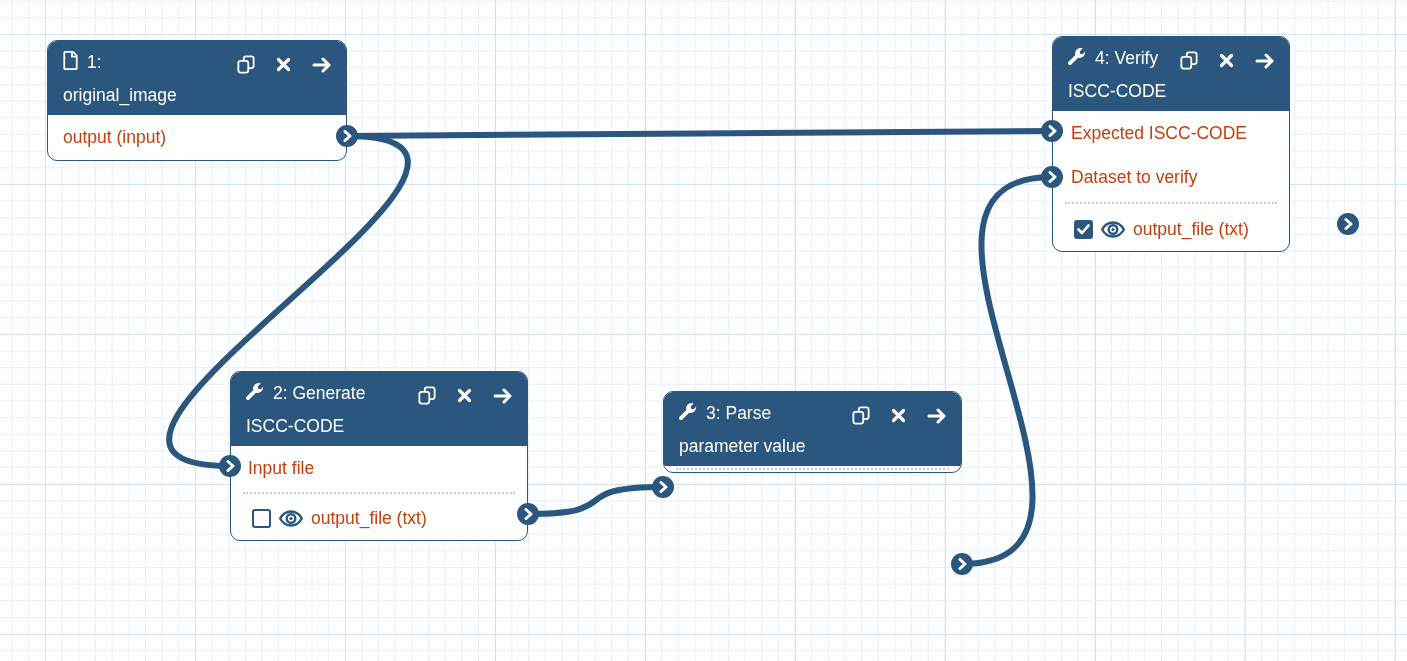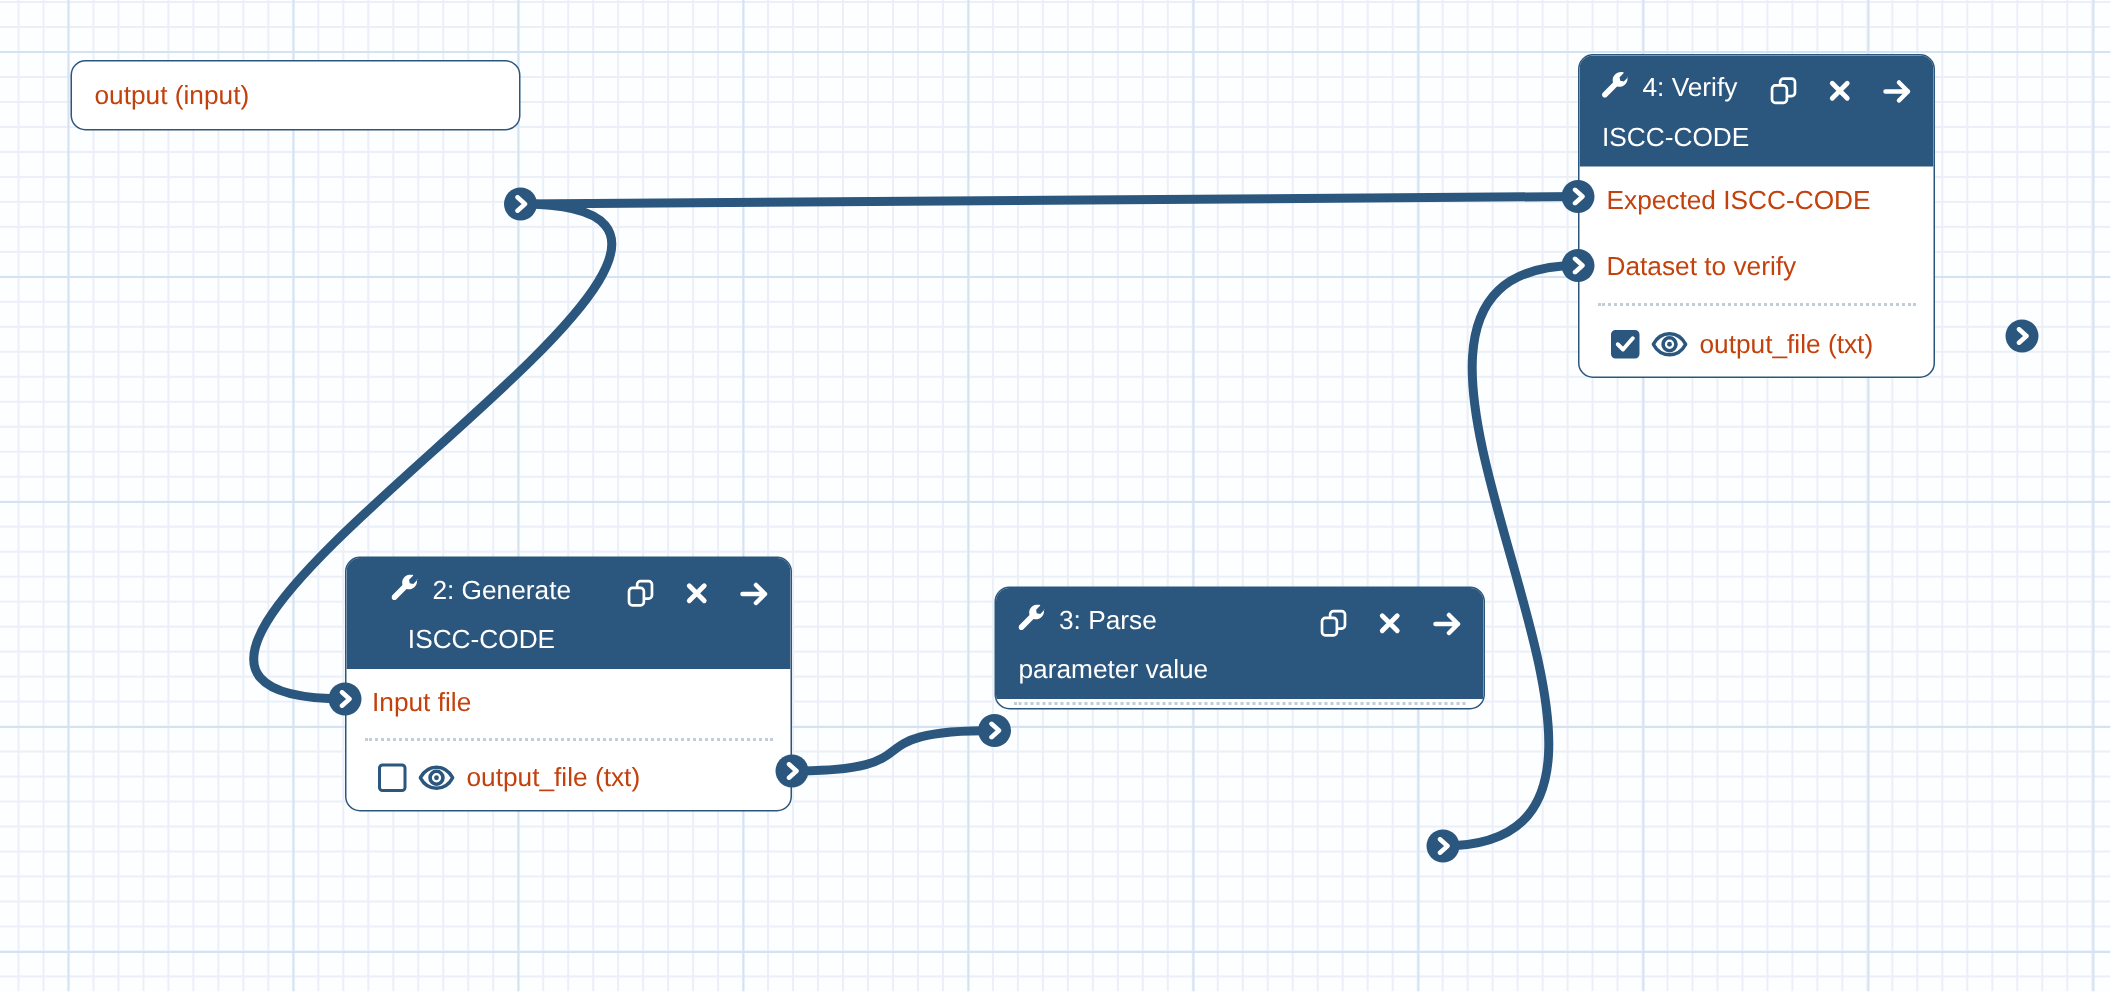--- a/index.html
+++ b/index.html
@@ -72,26 +72,51 @@
 <div class="canvas">
 
   <svg id="edges-svg" width="1407" height="661">
       <path d="M 347 136 C 547 136, 852 131, 1052 131" stroke="#2b567d"></path>
       <path d="M 347 136 C 597 136, -20 466, 230 466" stroke="#2b567d"></path>
       <path d="M 528 514 C 628 514, 563 487, 663 487" stroke="#2b567d"></path>
       <path d="M 962 564 C 1162 564, 852 177, 1052 177" stroke="#2b567d"></path>
     </svg>
 
   <div class="node" style="left:47px;top:40px;width:300px;">
+    <div class="nhead">
+      <div class="ntitle">
+        <span class="hicon"><svg width="15" height="19" viewBox="0 0 384 512">
+              <path fill="#fff" d="M369.9 97.9L286 14C277 5 264.8-.1 252.1-.1H48C21.5 0 0 21.5 0 48v416c0 26.5 21.5 48 48 48h288c26.5 0 48-21.5 48-48V131.9c0-12.7-5.1-25-14.1-34zM332.1 128H256V51.9l76.1 76.1zM48 464V48h160v104c0 13.3 10.7 24 24 24h104v288H48z"></path>
+            </svg></span><span>1: original_image</span>
+      </div>
+      <div class="hactions">
+        <span>
+            <svg width="18" height="19" viewBox="0 0 20 21">
+              <rect x="7.5" y="1.5" width="11" height="13" rx="2.5" fill="none" stroke="#fff" stroke-width="2"></rect>
+              <rect x="1.5" y="6.5" width="11" height="13" rx="2.5" fill="#2b567d" stroke="#fff" stroke-width="2"></rect>
+            </svg>
+          </span>
+        <span>
+            <svg width="15" height="15" viewBox="0 0 15 15">
+              <path d="M2.5 2.5 L12.5 12.5 M12.5 2.5 L2.5 12.5" stroke="#fff" stroke-width="3.2" stroke-linecap="round"></path>
+            </svg>
+          </span>
+        <span>
+            <svg width="20" height="16" viewBox="0 0 20 16">
+              <path d="M2 8 H17 M11 2 L17 8 L11 14" stroke="#fff" stroke-width="3" fill="none" stroke-linecap="round" stroke-linejoin="round"></path>
+            </svg>
+          </span>
+      </div>
+    </div>
     <div class="row" style="min-height:45px;padding-left:15px;">
       <span class="lbl">output (input)</span>
     </div>
   </div>
 
-  <div class="node" style="left:230px;top:371px;width:298px;text-align:center;">
+  <div class="node" style="left:230px;top:371px;width:298px;">
     <div class="nhead">
       <div class="ntitle">
         <span class="hicon"><svg width="18" height="18" viewBox="0 0 512 512">
               <path fill="#fff" d="M507.7 109.1c-2.2-9-13.5-12.1-20.1-5.5l-74.4 74.4-67.9-11.3-11.3-67.9 74.4-74.4c6.6-6.6 3.4-17.9-5.7-20.2C387.4.9 371.8-.1 356 .1c-84.8 1-153.2 70.2-153.2 155.3 0 14.8 2.1 29.1 6 42.6L15.9 391.2c-21.2 21.2-21.2 55.7 0 76.9 21.2 21.2 55.7 21.2 76.9 0L286 275.3c13.6 3.9 27.9 6 42.7 6 85 0 154.2-68.4 155.3-153.2.2-15.8-.8-31.4-4.3-43z"></path>
             </svg></span><span>2: Generate ISCC-CODE</span>
       </div>
       <div class="hactions">
         <span>
             <svg width="18" height="19" viewBox="0 0 20 21">
               <rect x="7.5" y="1.5" width="11" height="13" rx="2.5" fill="none" stroke="#fff" stroke-width="2"></rect>
@@ -120,21 +145,21 @@
           <svg width="24" height="17" viewBox="0 0 24 17">
             <path d="M12 1.5 C7 1.5 3.3 4.6 1.2 8.5 C3.3 12.4 7 15.5 12 15.5 C17 15.5 20.7 12.4 22.8 8.5 C20.7 4.6 17 1.5 12 1.5 Z" fill="none" stroke="#2b567d" stroke-width="2.4"></path>
             <circle cx="12" cy="8.5" r="4.3" fill="none" stroke="#2b567d" stroke-width="2.4"></circle>
             <circle cx="12" cy="8.5" r="1.6" fill="#2b567d"></circle>
           </svg>
         </span>
       <span class="lbl">output_file (txt)</span>
     </div>
   </div>
 
-  <div class="node" style="left:663px;top:391px;width:327px;">
+  <div class="node" style="left:663px;top:391px;width:299px;">
     <div class="nhead">
       <div class="ntitle">
         <span class="hicon"><svg width="18" height="18" viewBox="0 0 512 512">
               <path fill="#fff" d="M507.7 109.1c-2.2-9-13.5-12.1-20.1-5.5l-74.4 74.4-67.9-11.3-11.3-67.9 74.4-74.4c6.6-6.6 3.4-17.9-5.7-20.2C387.4.9 371.8-.1 356 .1c-84.8 1-153.2 70.2-153.2 155.3 0 14.8 2.1 29.1 6 42.6L15.9 391.2c-21.2 21.2-21.2 55.7 0 76.9 21.2 21.2 55.7 21.2 76.9 0L286 275.3c13.6 3.9 27.9 6 42.7 6 85 0 154.2-68.4 155.3-153.2.2-15.8-.8-31.4-4.3-43z"></path>
             </svg></span><span>3: Parse parameter value</span>
       </div>
       <div class="hactions">
         <span>
             <svg width="18" height="19" viewBox="0 0 20 21">
               <rect x="7.5" y="1.5" width="11" height="13" rx="2.5" fill="none" stroke="#fff" stroke-width="2"></rect>

